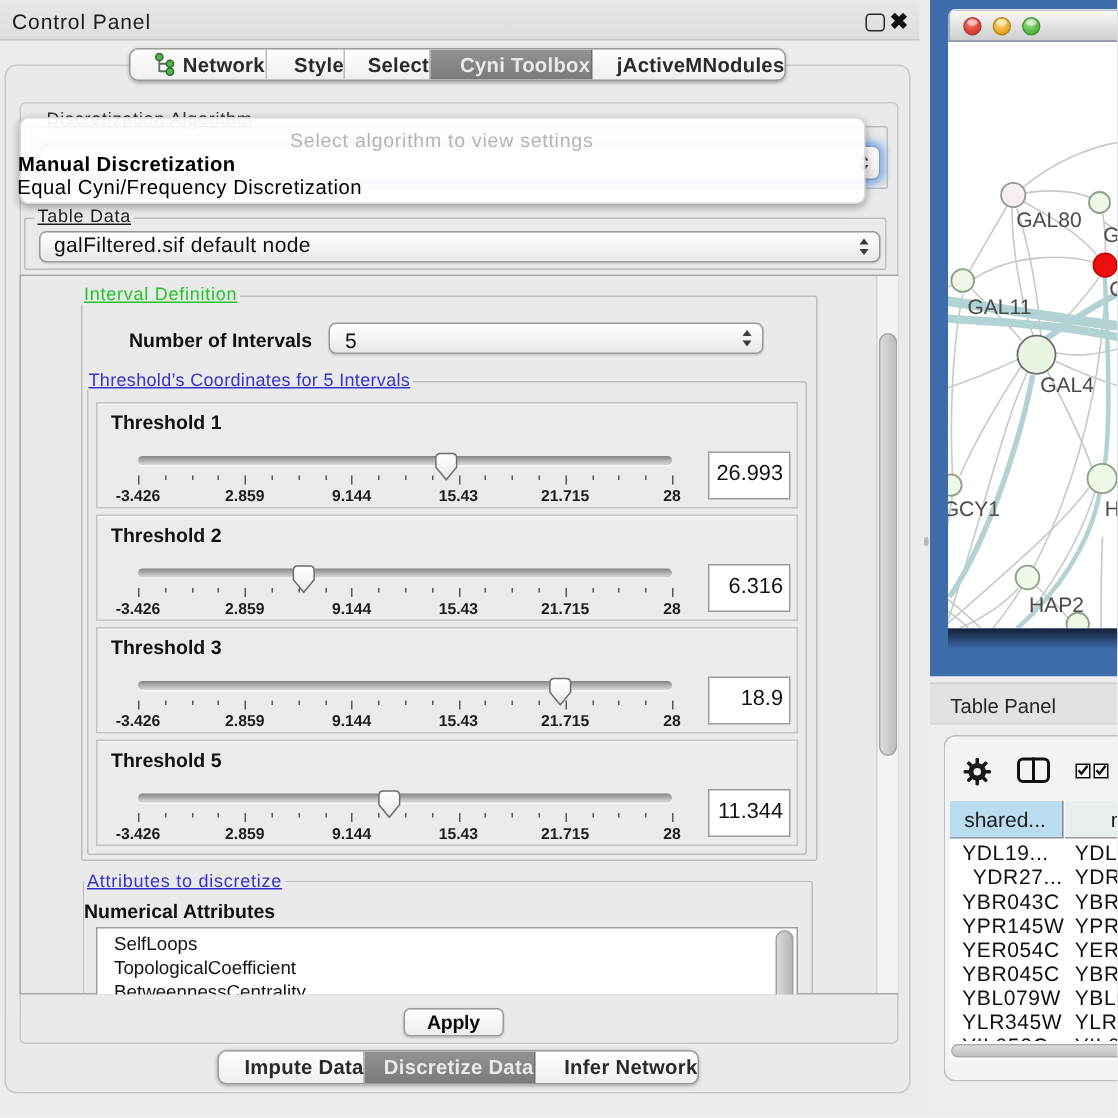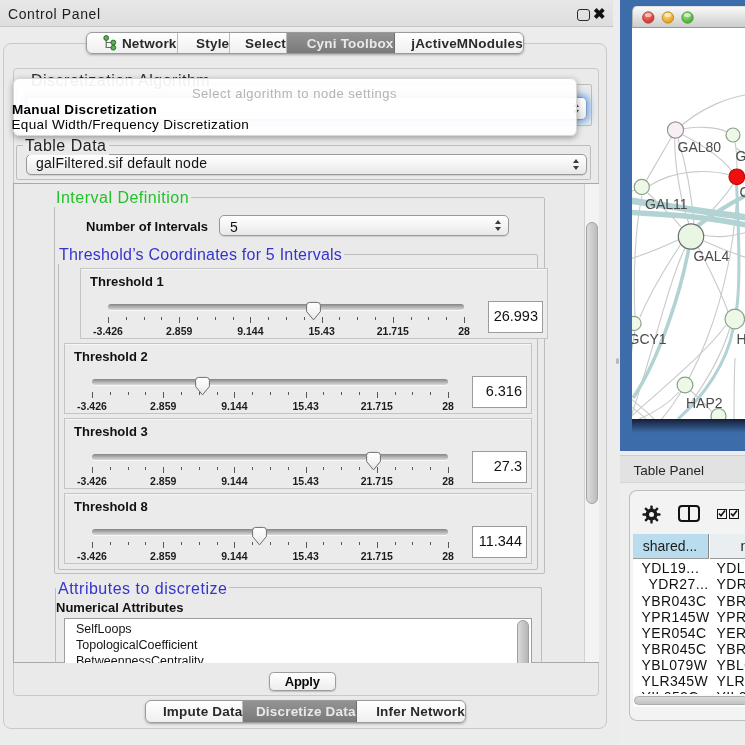--- a/index.html
+++ b/index.html
@@ -17,21 +17,21 @@
 #innerpanel{left:13px;top:68px;width:586px;height:628px;border:1px solid #c9c9c9;border-radius:4px;background:#eaeaea;}
 
 .seg{display:flex;border:1px solid #9b9b9b;border-radius:6px;background:linear-gradient(#ffffff,#efefef);
   box-shadow:0 1px 2.5px rgba(0,0,0,.3);overflow:hidden;}
 .seg .s{display:flex;align-items:center;justify-content:flex-end;font-size:13.5px;font-weight:bold;color:#2a2a2a;height:100%;letter-spacing:0.2px;
   border-right:1px solid #bbb;}
 .seg .s:last-child{border-right:none;}
 .seg .dark{background:linear-gradient(#939393,#7a7a7a);color:#e9e9e9;border-right:1px solid #6e6e6e;}
 
 .grp{position:absolute;border:1px solid #bdbdbd;border-radius:2px;}
-.glab{position:absolute;font-size:16px;background:#eaeaea;padding:0 2px;white-space:nowrap;letter-spacing:0.5px;}
+.glab{position:absolute;font-size:12px;background:#eaeaea;padding:0 2px;white-space:nowrap;letter-spacing:0.5px;text-decoration:underline;}
 
 .combo{position:absolute;border:1px solid #999;border-radius:5px;background:linear-gradient(#ffffff,#f2f2f2 60%,#e8e8e8);
   box-shadow:0 1px 1px rgba(0,0,0,.12);font-size:14px;color:#111;}
 .combo .ct{position:absolute;left:10px;top:2.5px;}
 .arr{position:absolute;width:0;height:0;border-left:3.5px solid transparent;border-right:3.5px solid transparent;}
 .arrup{border-bottom:4.5px solid #3c3c3c;}
 .arrdn{border-top:4.5px solid #3c3c3c;}
 
 .tblock{position:absolute;left:64px;width:468px;height:71px;background:#ebebeb;border:1px solid #c4c4c4;
   box-shadow:inset 0 1px 0 #f7f7f7;}
@@ -68,44 +68,44 @@
 <div class="s" style="width:129px;">jActiveMNodules</div>
 </div>
 <div class="grp" style="left:16px;top:84px;width:576px;height:42px;"></div>
 <div class="combo" style="left:26px;top:97px;width:561px;height:23px;box-shadow:0 0 6px 2.5px rgba(92,152,228,.8);border-color:#7d9cc4;">
       <i class="arr arrup" style="right:7px;top:5px;"></i>
       <i class="arr arrdn" style="right:7px;bottom:5px;"></i>
     </div>
 <div class="glab" style="left:29px;top:72px;color:#2e2e2e;">Discretization Algorithm</div>
 <div class="abs" style="left:12.5px;top:77.5px;width:564.5px;height:58px;background:rgba(255,255,255,.93);
  border:1px solid #d8d8d8;border-radius:6px;box-shadow:0 2px 6px rgba(0,0,0,.35);z-index:30;"></div>
-<div class="abs" style="left:12.5px;top:86px;width:564px;text-align:center;font-size:13px;color:#b4b4b4;letter-spacing:0.5px;z-index:31;">Select algorithm to node settings</div>
+<div class="abs" style="left:12.5px;top:86px;width:564px;text-align:center;font-size:13px;color:#b4b4b4;letter-spacing:0.5px;z-index:31;">Select algorithm to view settings</div>
 <div class="abs" style="left:12px;top:101.5px;font-size:13.5px;font-weight:bold;color:#000;letter-spacing:0.3px;z-index:31;">Manual Discretization</div>
-<div class="abs" style="left:11.5px;top:117px;font-size:13.5px;color:#000;letter-spacing:0.35px;z-index:31;">Equal Width/Frequency Discretization</div>
+<div class="abs" style="left:11.5px;top:117px;font-size:13.5px;color:#000;letter-spacing:0.35px;z-index:31;">Equal Cyni/Frequency Discretization</div>
 <div class="grp" style="left:16px;top:145px;width:575px;height:35px;"></div>
 <div class="glab" style="left:23px;top:137px;color:#1f1f1f;z-index:5;">Table Data</div>
 <div class="combo" style="left:26px;top:154px;width:561px;height:21px;">
       <span class="ct" style="top:0px;left:9px;letter-spacing:0.25px;">galFiltered.sif default node</span>
       <i class="arr arrup" style="right:7px;top:4px;"></i>
       <i class="arr arrdn" style="right:7px;bottom:4px;"></i>
     </div>
 <div class="abs" style="left:13px;top:183px;width:586px;height:480px;border:1px solid #a9a9a9;background:#eaeaea;"></div>
 <div class="abs" style="left:584px;top:184px;width:14.5px;height:478px;background:#f3f3f3;border-left:1px solid #d2d2d2;"></div>
 <div class="abs" style="left:585.5px;top:222px;width:12px;height:282px;border-radius:6px;background:linear-gradient(90deg,#dcdcdc,#bdbdbd);border:1px solid #a3a3a3;"></div>
 <div class="grp" style="left:54px;top:197px;width:491px;height:377px;"></div>
 <div class="glab" style="left:54px;top:188.5px;color:#22c32a;">Interval Definition</div>
 <div class="abs" style="left:86px;top:219px;font-size:13px;font-weight:bold;color:#111;">Number of Intervals</div>
 <div class="combo" style="left:219px;top:215px;width:290px;height:21px;">
       <span class="ct">5</span>
       <i class="arr arrup" style="right:7px;top:4px;"></i>
       <i class="arr arrdn" style="right:7px;bottom:4px;"></i>
     </div>
 <div class="grp" style="left:58px;top:254px;width:480px;height:316px;"></div>
 <div class="glab" style="left:57px;top:246px;color:#3434cc;letter-spacing:0.22px;">Threshold’s Coordinates for 5 Intervals</div>
-<div class="tblock" style="top:268px;margin-left:16px;">
+<div class="tblock" style="top:268px;">
       <div class="tt">Threshold 1</div>
       <div class="track"></div>
       <i class="tkM" style="left:27.0px;"></i>
       <i class="tk" style="left:44.8px;"></i>
       <i class="tk" style="left:62.6px;"></i>
       <i class="tk" style="left:80.4px;"></i>
       <i class="tkM" style="left:98.2px;"></i>
       <i class="tk" style="left:116.0px;"></i>
       <i class="tk" style="left:133.8px;"></i>
       <i class="tk" style="left:151.6px;"></i>
@@ -215,24 +215,24 @@
       <svg class="thumb" style="left:299.7px;" width="17" height="20" viewBox="0 0 17 20">
         <defs>
           <linearGradient id="thg2" x1="0" y1="0" x2="0" y2="1">
             <stop offset="0" stop-color="#ffffff"></stop>
             <stop offset=".55" stop-color="#f4f4f4"></stop>
             <stop offset="1" stop-color="#e4e4e4"></stop>
           </linearGradient>
         </defs>
         <path d="M1.6 10.5 L1.6 4.4 Q1.6 1.4 4.6 1.4 L12.4 1.4 Q15.4 1.4 15.4 4.4 L15.4 10.5 L8.5 18.9 Z" fill="url(#thg2)" stroke="#6e6e6e" stroke-width="1"></path>
       </svg>
-      <div class="vbox">27.3</div>
+      <div class="vbox">18.9</div>
     </div>
 <div class="tblock" style="top:493px;">
-      <div class="tt">Threshold 8</div>
+      <div class="tt">Threshold 5</div>
       <div class="track"></div>
       <i class="tkM" style="left:27.0px;"></i>
       <i class="tk" style="left:44.8px;"></i>
       <i class="tk" style="left:62.6px;"></i>
       <i class="tk" style="left:80.4px;"></i>
       <i class="tkM" style="left:98.2px;"></i>
       <i class="tk" style="left:116.0px;"></i>
       <i class="tk" style="left:133.8px;"></i>
       <i class="tk" style="left:151.6px;"></i>
       <i class="tkM" style="left:169.4px;"></i>

